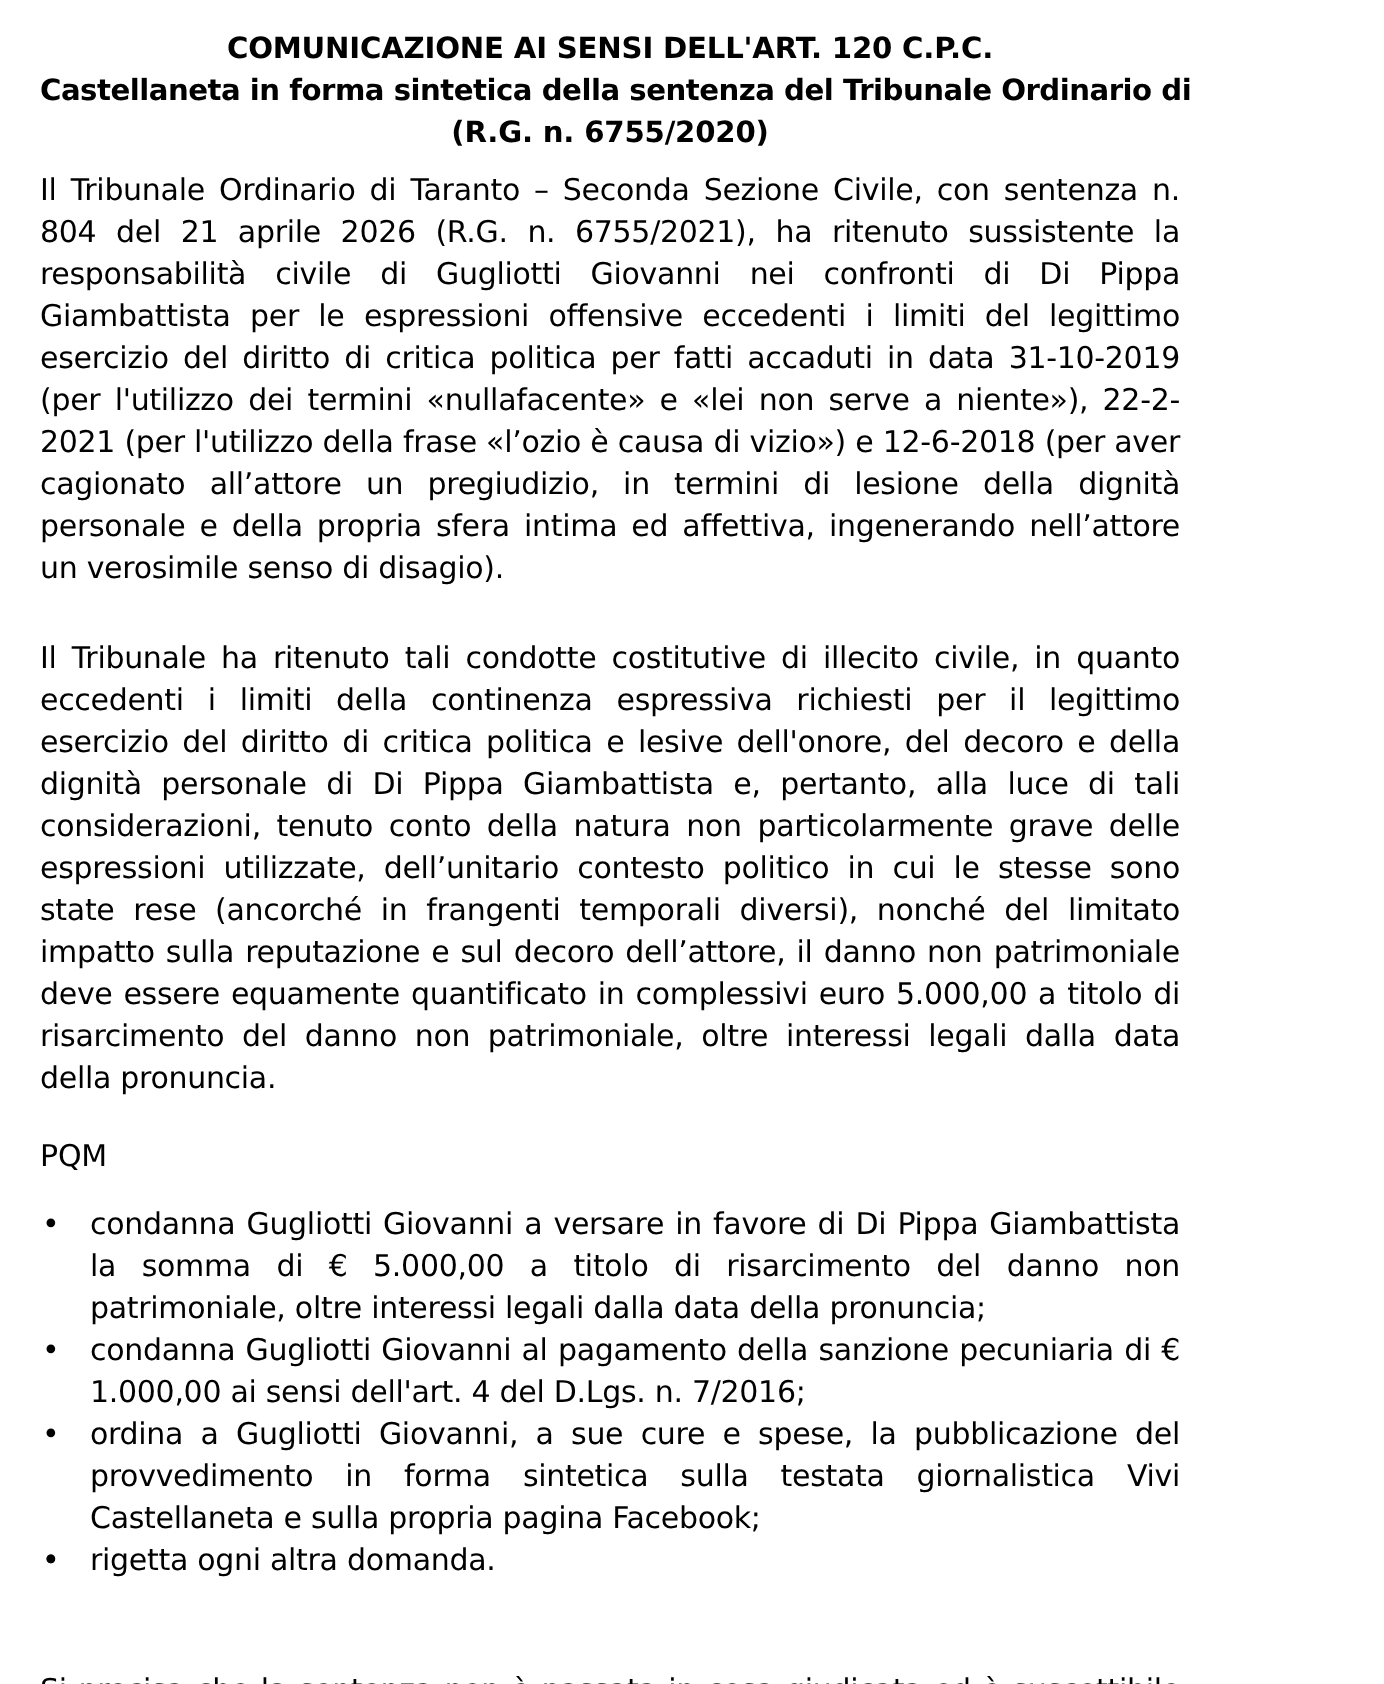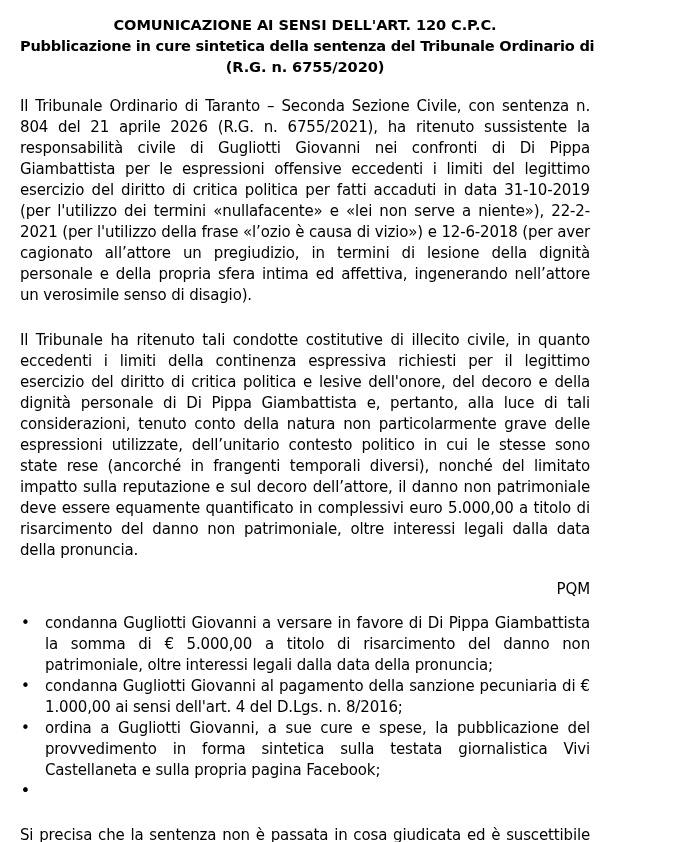--- a/index.html
+++ b/index.html
@@ -44,29 +44,29 @@
   .para {
     font-size: 15px;
     line-height: 21px;
     text-align: justify;
     text-justify: inter-word;
     margin: 0;
     letter-spacing: -0.15px;
     hyphens: none;
   }
   .para.first {
-    margin-top: 19px;
+    margin-top: 8px;
   }
   .para.spaced {
     margin-top: 24px;
   }
 
   
   .pqm {
-    text-align: right;
+    text-align: left;
     font-size: 15px;
     line-height: 21px;
     margin-top: 18px;
     letter-spacing: -0.1px;
   }
 
   
   .bullets {
     list-style: none;
     margin: 13px 0 0 0;
@@ -94,46 +94,47 @@
     margin-top: 44px;
   }
 </style>
 </head>
 <body>
 
 <div id="page">
 
   <div class="title-block">
     <span class="title-line">COMUNICAZIONE AI SENSI DELL'ART. 120 C.P.C.</span>
-    <span class="title-line wide">Pubblicazione in cure sintetica della sentenza del Tribunale Ordinario di</span>
+    <span class="title-line wide">Castellaneta in forma sintetica della sentenza del Tribunale Ordinario di</span>
     <span class="title-line">(R.G. n. 6755/2020)</span>
   </div>
 
   <p class="para first">Il Tribunale Ordinario di Taranto – Seconda Sezione Civile, con sentenza n. 804 del 21 aprile 2026 (R.G. n. 6755/2021), ha ritenuto sussistente la responsabilità civile di Gugliotti Giovanni nei confronti di Di Pippa Giambattista per le espressioni offensive eccedenti i limiti del legittimo esercizio del diritto di critica politica per fatti accaduti in data 31-10-2019 (per l'utilizzo dei termini «nullafacente» e «lei non serve a niente»), 22-2-2021 (per l'utilizzo della frase «l’ozio è causa di vizio») e 12-6-2018 (per aver cagionato all’attore un pregiudizio, in termini di lesione della dignità personale e della propria sfera intima ed affettiva, ingenerando nell’attore un verosimile senso di disagio).</p>
 
   <p class="para spaced">Il Tribunale ha ritenuto tali condotte costitutive di illecito civile, in quanto eccedenti i limiti della continenza espressiva richiesti per il legittimo esercizio del diritto di critica politica e lesive dell'onore, del decoro e della dignità personale di Di Pippa Giambattista e, pertanto, alla luce di tali considerazioni, tenuto conto della natura non particolarmente grave delle espressioni utilizzate, dell’unitario contesto politico in cui le stesse sono state rese (ancorché in frangenti temporali diversi), nonché del limitato impatto sulla reputazione e sul decoro dell’attore, il danno non patrimoniale deve essere equamente quantificato in complessivi euro 5.000,00 a titolo di risarcimento del danno non patrimoniale, oltre interessi legali dalla data della pronuncia.</p>
 
   <div class="pqm">PQM</div>
 
   <ul class="bullets">
     <li>
       <span class="bullet-mark">•</span>
       <span>condanna Gugliotti Giovanni a versare in favore di Di Pippa Giambattista la somma di € 5.000,00 a titolo di risarcimento del danno non patrimoniale, oltre interessi legali dalla data della pronuncia;</span>
     </li>
     <li>
       <span class="bullet-mark">•</span>
-      <span>condanna Gugliotti Giovanni al pagamento della sanzione pecuniaria di € 1.000,00 ai sensi dell'art. 4 del D.Lgs. n. 8/2016;</span>
+      <span>condanna Gugliotti Giovanni al pagamento della sanzione pecuniaria di € 1.000,00 ai sensi dell'art. 4 del D.Lgs. n. 7/2016;</span>
     </li>
     <li>
       <span class="bullet-mark">•</span>
       <span>ordina a Gugliotti Giovanni, a sue cure e spese, la pubblicazione del provvedimento in forma sintetica sulla testata giornalistica Vivi Castellaneta e sulla propria pagina Facebook;</span>
     </li>
     <li>
       <span class="bullet-mark">•</span>
     </li>
     <li>
       <span class="bullet-mark">•</span>
+      <span>rigetta ogni altra domanda.</span>
     </li>
   </ul>
 
   <p class="para closing">Si precisa che la sentenza non è passata in cosa giudicata ed è suscettibile di appello nei termini di legge, si riserva, pertanto, il diritto di proporre impugnazione ricorrendone i presupposti.</p>
 
 </div>
 
 </body></html>

